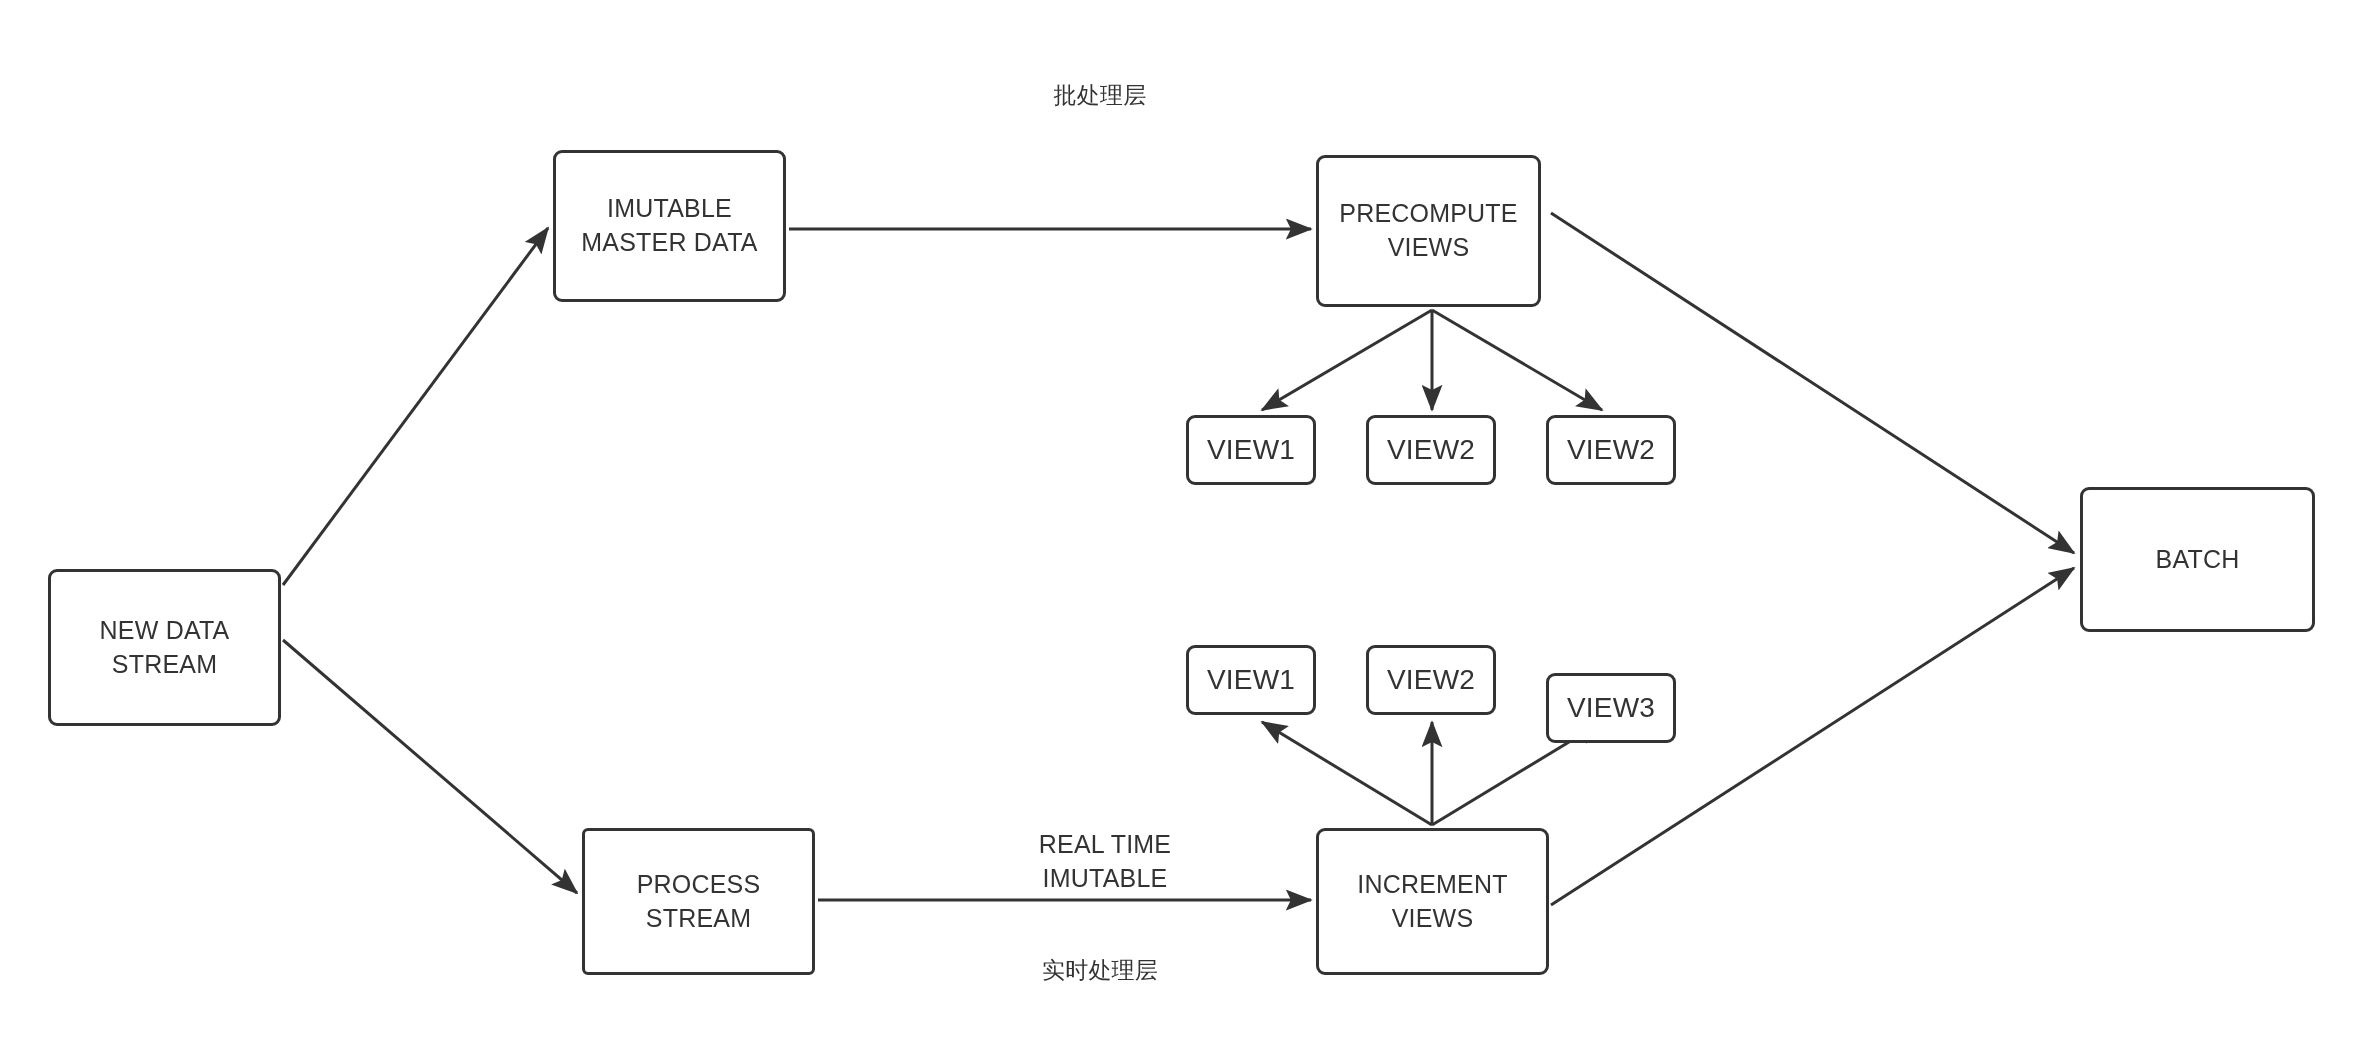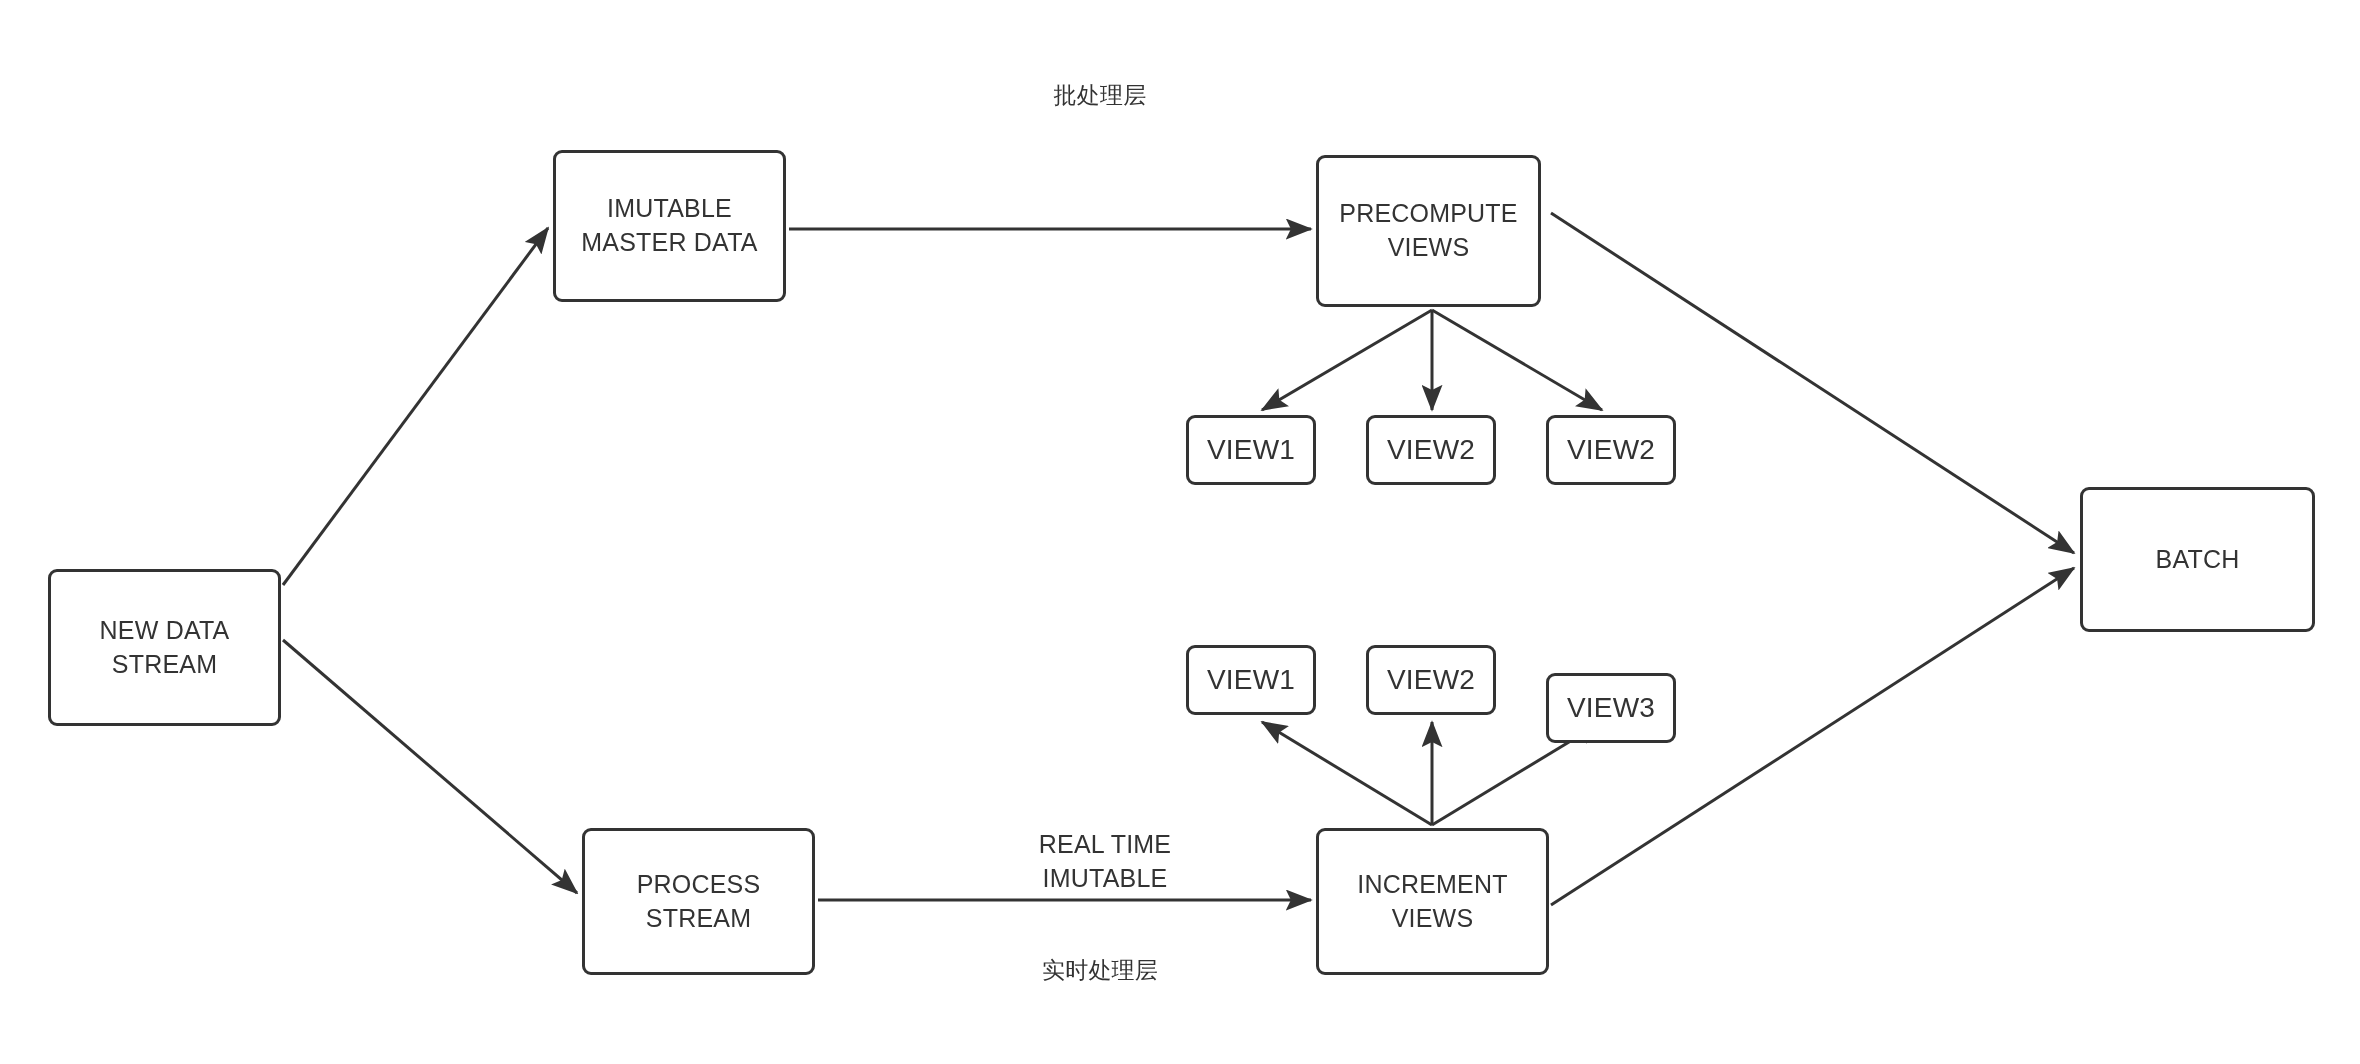--- a/index.html
+++ b/index.html
@@ -111,21 +111,21 @@
       </div>
       <div class="node small" style="left: 1186px; top: 645px; width: 130px; height: 70px; border-color: rgb(51, 51, 51); color: rgb(51, 51, 51);">
         <span class="node-label">VIEW1</span>
       </div>
       <div class="node small" style="left: 1366px; top: 645px; width: 130px; height: 70px; border-color: rgb(51, 51, 51); color: rgb(51, 51, 51);">
         <span class="node-label">VIEW2</span>
       </div>
       <div class="node small" style="left: 1546px; top: 645px; width: 130px; height: 70px; border-color: rgb(51, 51, 51); color: rgb(51, 51, 51); margin-top: 28px;">
         <span class="node-label">VIEW3</span>
       </div>
-      <div class="node big" style="left: 582px; top: 828px; width: 233px; height: 147px; border-color: rgb(51, 51, 51); color: rgb(51, 51, 51);">
+      <div class="node big" style="left: 582px; top: 828px; width: 233px; height: 147px; border-color: rgb(51, 51, 51); color: rgb(51, 51, 51); border-radius: 6px;">
         <span class="node-label">PROCESS
 STREAM</span>
       </div>
       <div class="node big" style="left: 1316px; top: 828px; width: 233px; height: 147px; border-color: rgb(51, 51, 51); color: rgb(51, 51, 51);">
         <span class="node-label">INCREMENT
 VIEWS</span>
       </div>
       <div class="node big" style="left: 2080px; top: 487px; width: 235px; height: 145px; border-color: rgb(51, 51, 51); color: rgb(51, 51, 51);">
         <span class="node-label">BATCH</span>
       </div>

